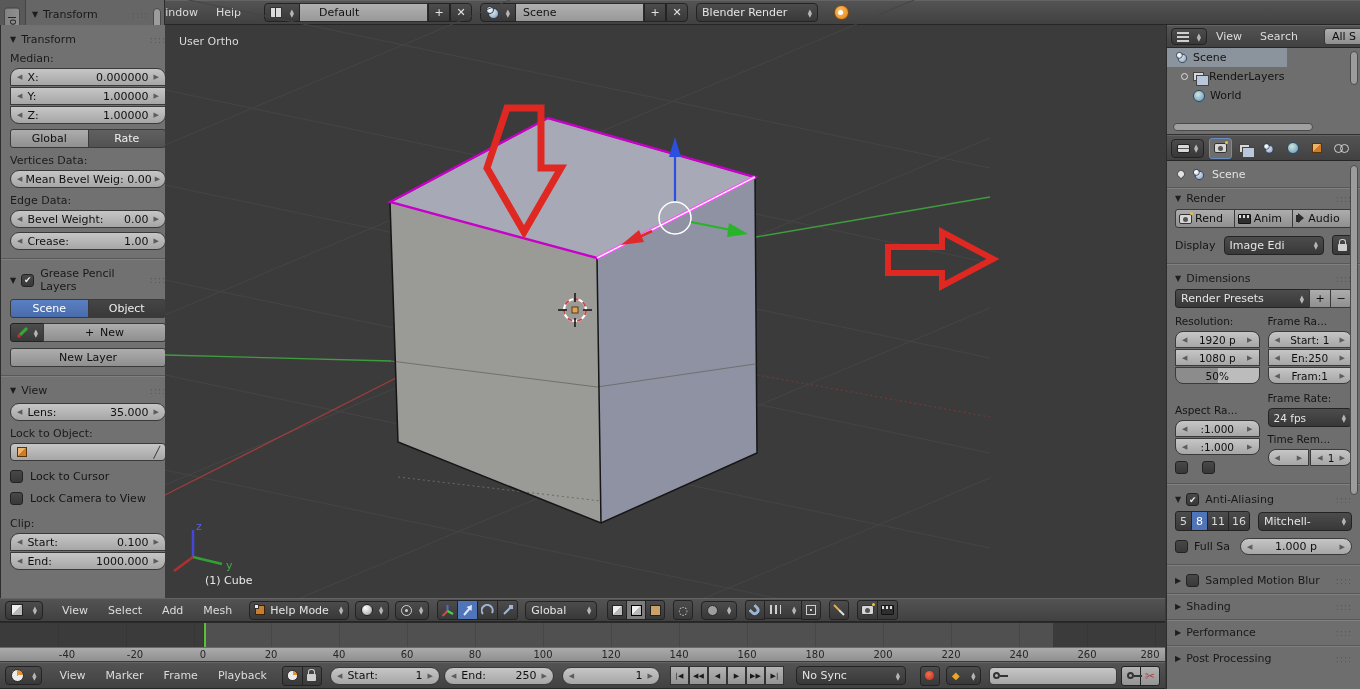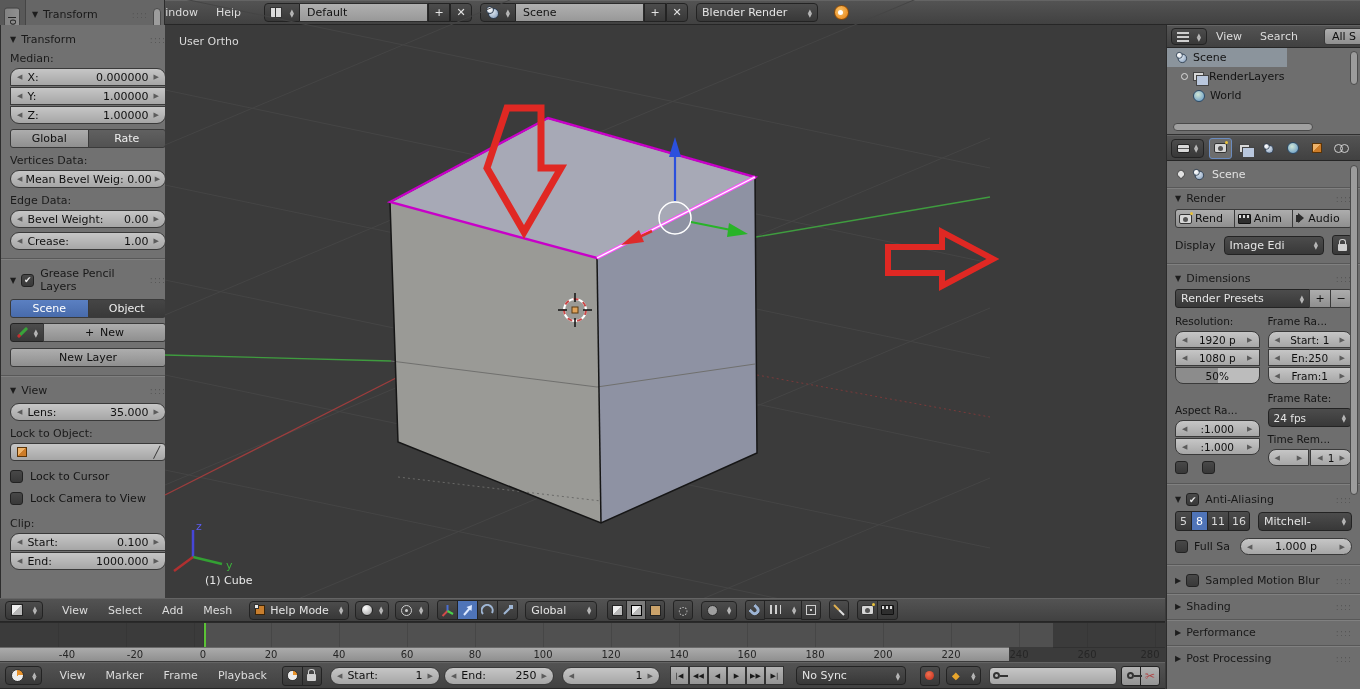--- a/index.html
+++ b/index.html
@@ -103,21 +103,21 @@
     <span class="menu">Window</span>
     <span class="menu">Help</span>
     <div style="display:flex;margin-left:14px;">
       <div class="dd" style="border-radius:4px 0 0 4px;width:36px;">
         <span class="i-layout"></span>
         <span class="updn">
             <span>▲</span>
             <span>▼</span>
           </span>
       </div>
-      <div style="height:19px;background:linear-gradient(#b0b0b0,#989898);border:1px solid #2c2c2c;border-left:none;display:flex;align-items:center;padding:0 7px;width:128px;color:#111;">Default</div>
+      <div style="height:19px;background:linear-gradient(#b0b0b0,#989898);border:1px solid #2c2c2c;border-left:none;display:flex;align-items:center;padding:0 19px;width:128px;color:#111;">Default</div>
       <div class="dd" style="border-radius:0;width:22px;justify-content:center;">
           <span>+</span>
         </div>
       <div class="dd" style="border-radius:0 4px 4px 0;width:22px;justify-content:center;">
           <span>✕</span>
         </div>
     </div>
     <div style="display:flex;margin-left:8px;">
       <div class="dd" style="border-radius:4px 0 0 4px;width:36px;">
         <span class="i-balls"></span>
@@ -749,21 +749,21 @@
           <span class="i-clap"></span>
         </div>
     </div>
   </div>
 
   <div class="abs" style="left:0;top:622px;width:1165px;height:25px;background:#505050;border-top:1px solid #2a2a2a;background-image:repeating-linear-gradient(90deg,rgba(0,0,0,0.13) 0 1px,transparent 1px 68px);background-position:203px 0;">
     <div class="abs" style="left:0;top:0;width:205px;height:25px;background:rgba(42,42,42,0.55);"></div>
     <div class="abs" style="left:1053px;top:0;width:112px;height:25px;background:rgba(42,42,42,0.55);"></div>
     <div class="abs" style="left:204px;top:0;width:2px;height:25px;background:#5bc236;"></div>
   </div>
-  <div class="abs" style="left:0;top:647px;width:1009px;height:15px;background:linear-gradient(#ababab,#8f8f8f);border-top:1px solid #6a6a6a;border-bottom:1px solid #3a3a3a;">
+  <div class="abs" style="left:0;top:647px;width:1165px;height:15px;background:linear-gradient(#ababab,#8f8f8f);border-top:1px solid #6a6a6a;border-bottom:1px solid #3a3a3a;">
     <span class="tick" style="left:67px;">-40</span>
     <span class="tick" style="left:135px;">-20</span>
     <span class="tick" style="left:203px;">0</span>
     <span class="tick" style="left:271px;">20</span>
     <span class="tick" style="left:339px;">40</span>
     <span class="tick" style="left:407px;">60</span>
     <span class="tick" style="left:475px;">80</span>
     <span class="tick" style="left:543px;">100</span>
     <span class="tick" style="left:611px;">120</span>
     <span class="tick" style="left:679px;">140</span>

